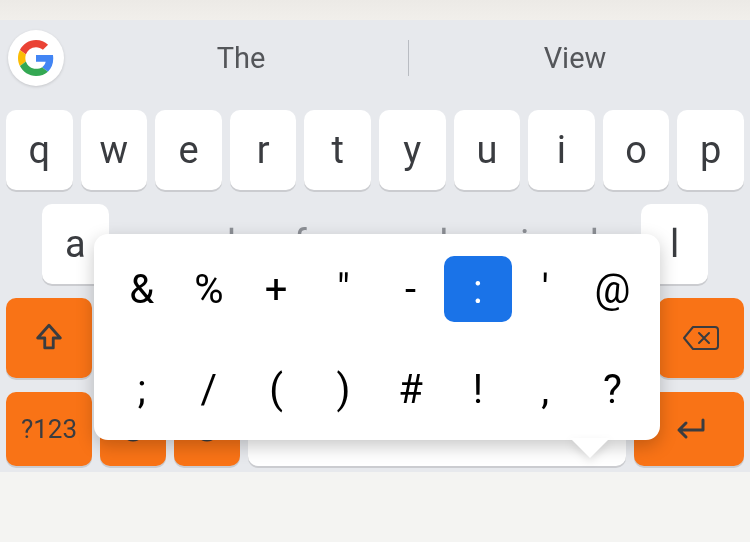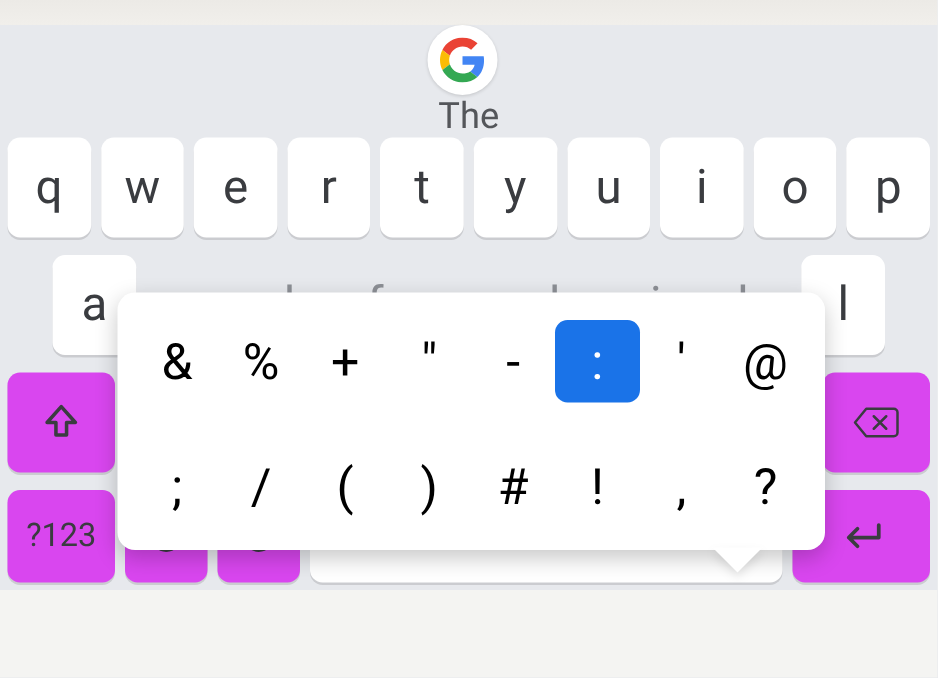--- a/index.html
+++ b/index.html
@@ -18,21 +18,20 @@
     padding: 0;
   }
   
   .sugbar {
     display: flex;
     align-items: center;
     height: 76px;
     padding: 0 8px;
     background: #e7e9ed;
     position: relative;
-    flex-direction: column;
   }
   .g-button {
     width: 56px; height: 56px;
     border-radius: 50%;
     background: #fff;
     box-shadow: 0 1px 3px rgba(0,0,0,0.15);
     display:flex;align-items:center;justify-content:center;
     margin-right: 10px;
     flex: 0 0 auto;
   }
@@ -81,21 +80,21 @@
     justify-content:center;
     font-size: 38px;
     color:#3a3c40;
   }
   .key.ghost {
     background: transparent;
     box-shadow:none;
     color: #8c8f95;
   }
   .fnkey {
-    background:#d946ef;
+    background:#f97316;
     color:#3a3c40;
   }
   .shift-key svg, .del-key svg, .globe-key svg, .emoji-key svg, .enter-key svg, .mic-icon svg { display:block; }
   .row3 .shift-key, .row3 .del-key { flex: 0 0 86px; }
   .row3 .letters { flex:1; display:flex; gap:8px; }
   .row4 {
     display:flex;
     gap:8px;
     margin-top: 14px;
   }
@@ -171,20 +170,21 @@
         <svg viewBox="0 0 48 48">
           <path fill="#EA4335" d="M24 9.5c3.54 0 6.71 1.22 9.21 3.6l6.85-6.85C35.9 2.38 30.47 0 24 0 14.62 0 6.51 5.38 2.56 13.22l7.98 6.19C12.43 13.72 17.74 9.5 24 9.5z"></path>
           <path fill="#4285F4" d="M46.98 24.55c0-1.57-.15-3.09-.38-4.55H24v9.02h12.94c-.58 2.96-2.26 5.48-4.78 7.18l7.73 6c4.51-4.18 7.09-10.36 7.09-17.65z"></path>
           <path fill="#FBBC05" d="M10.53 28.59c-.48-1.45-.76-2.99-.76-4.59s.27-3.14.76-4.59l-7.98-6.19C.92 16.46 0 20.12 0 24c0 3.88.92 7.54 2.56 10.78l7.97-6.19z"></path>
           <path fill="#34A853" d="M24 48c6.48 0 11.93-2.13 15.89-5.81l-7.73-6c-2.15 1.45-4.92 2.3-8.16 2.3-6.26 0-11.57-4.22-13.47-9.91l-7.98 6.19C6.51 42.62 14.62 48 24 48z"></path>
         </svg>
       </span>
     </div>
     <div class="suggestions">
       <div class="sug">The</div>
+      <div class="sug">View</div>
     </div>
   </div>
 
   <div class="rows">
 
     <div class="row">
       <div class="key">q</div>
       <div class="key">w</div>
       <div class="key">e</div>
       <div class="key">r</div>

